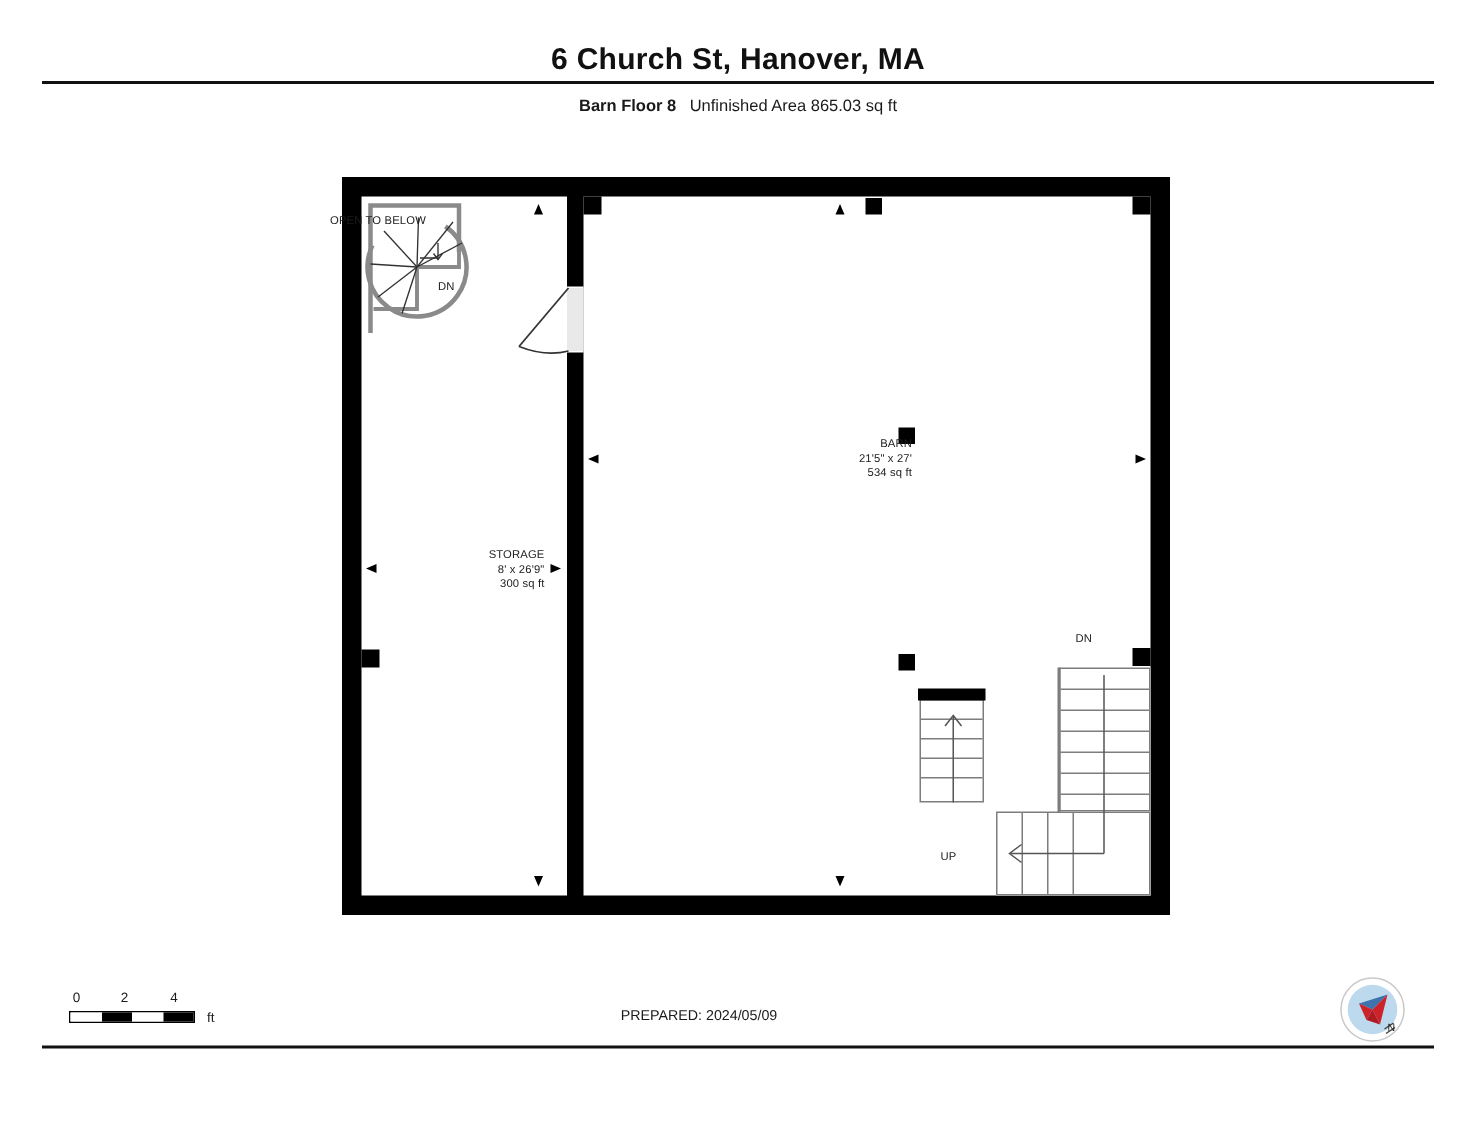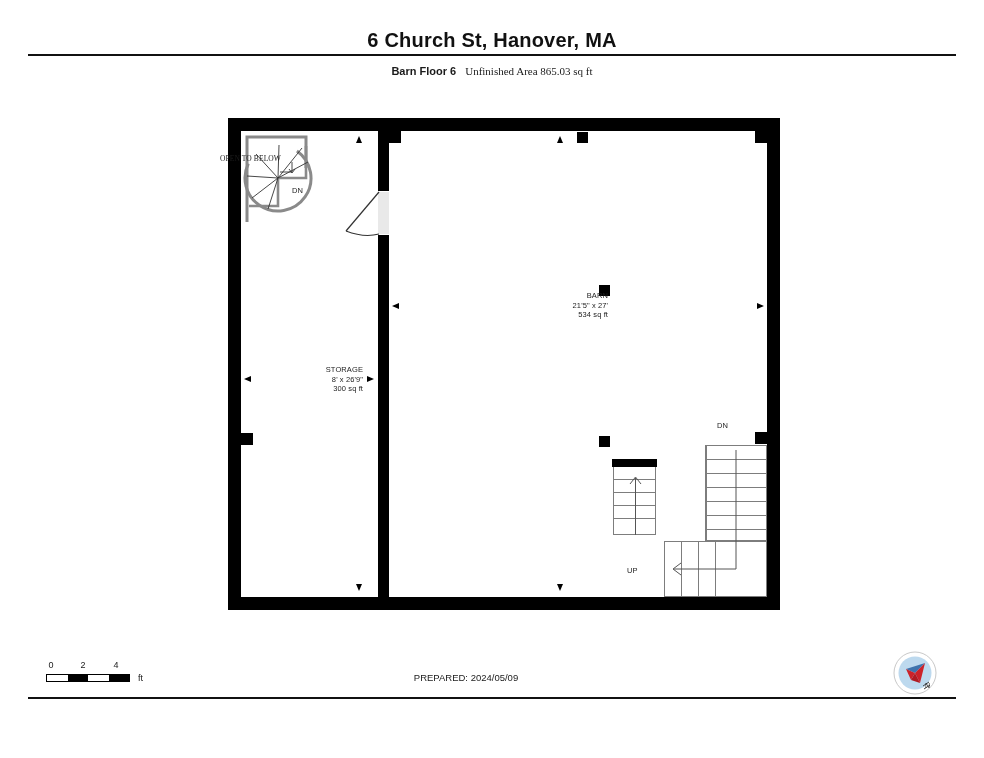--- a/index.html
+++ b/index.html
@@ -35,21 +35,21 @@
     background: #111;
   }
   #subtitle-row {
     position: absolute;
     top: 65px; left: 0; width: 984px;
     text-align: center;
     font-size: 11px;
     color: #1a1a1a;
   }
   #subtitle-row .floor-name { font-weight: bold; }
-  #subtitle-row .area-text { margin-left: 9px; font-weight: normal; font-family: Liberation Serif, serif; }
+  #subtitle-row .area-text { margin-left: 9px; font-weight: normal; }
 
   
   #floorplan {
     position: absolute;
     left: 228px; top: 118px;
     width: 552px; height: 492px;
   }
 
   
   .wall { position: absolute; background: #000; }
@@ -147,21 +147,21 @@
   }
 </style>
 </head>
 <body>
 
 <div id="page">
 
   <div id="plan-title">6 Church St, Hanover, MA</div>
   <div id="title-rule"></div>
   <div id="subtitle-row">
-    <span class="floor-name">Barn Floor 6</span><span class="area-text">Unfinished Area 865.03 sq ft</span>
+    <span class="floor-name">Barn Floor 8</span><span class="area-text">Unfinished Area 865.03 sq ft</span>
   </div>
 
   <div id="floorplan">
 
     <div class="wall" style="left:0; top:0; width:552px; height:13px;"></div>
     <div class="wall" style="left:0; top:479px; width:552px; height:13px;"></div>
     <div class="wall" style="left:0; top:0; width:13px; height:492px;"></div>
     <div class="wall" style="left:539px; top:0; width:13px; height:492px;"></div>
 
     <div class="wall" style="left:150px; top:0; width:11px; height:492px;"></div>
@@ -210,21 +210,21 @@
         <line x1="32" y1="42" x2="33" y2="9" stroke="#333" stroke-width="0.9"></line>
         <line x1="32" y1="42" x2="10" y2="18" stroke="#333" stroke-width="0.9"></line>
         <line x1="32" y1="42" x2="1" y2="40" stroke="#333" stroke-width="0.9"></line>
         <line x1="32" y1="42" x2="6" y2="62" stroke="#333" stroke-width="0.9"></line>
         <line x1="32" y1="42" x2="22" y2="73" stroke="#333" stroke-width="0.9"></line>
 
         <path d="M 34 36 L 46 36 L 46 26" stroke="#333" stroke-width="0.9" fill="none"></path>
         <path d="M 43 33 L 46 37 L 49 33" stroke="#333" stroke-width="0.9" fill="none"></path>
       </svg>
     </div>
-    <div class="plain-label" style="left:-8px; top:36px;font-family:Liberation Serif, serif;">OPEN TO BELOW</div>
+    <div class="plain-label" style="left:-8px; top:24px;">OPEN TO BELOW</div>
     <div class="plain-label" style="left:64px; top:68px;">DN</div>
 
     <div class="stair-box" style="left:385px; top:348px; width:43px; height:69px;">
       <div class="stair-tread" style="left:0; top:12px; width:100%; height:1.2px;"></div>
       <div class="stair-tread" style="left:0; top:25px; width:100%; height:1.2px;"></div>
       <div class="stair-tread" style="left:0; top:38px; width:100%; height:1.2px;"></div>
       <div class="stair-tread" style="left:0; top:51px; width:100%; height:1.2px;"></div>
       <svg style="position:absolute; left:0; top:0; width:43px; height:69px;">
         <line x1="21.5" y1="68" x2="21.5" y2="11" stroke="#555" stroke-width="1"></line>
         <path d="M 16 17 L 21.5 10 L 27 17" stroke="#555" stroke-width="1" fill="none"></path>

